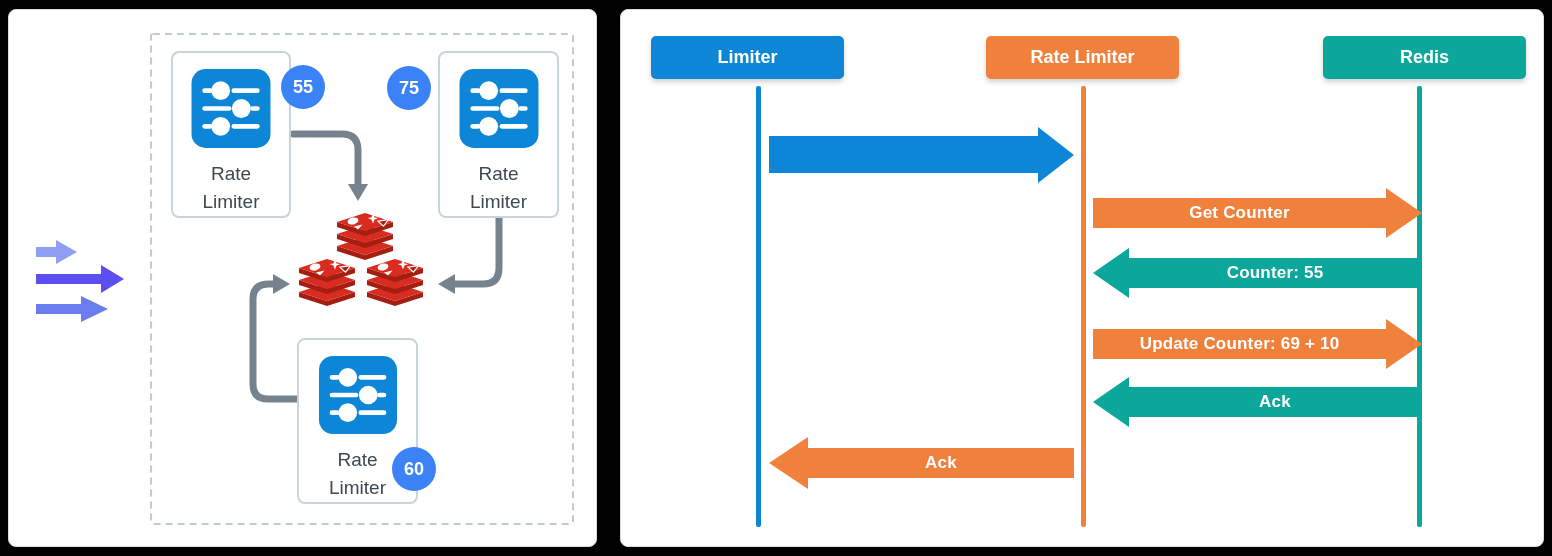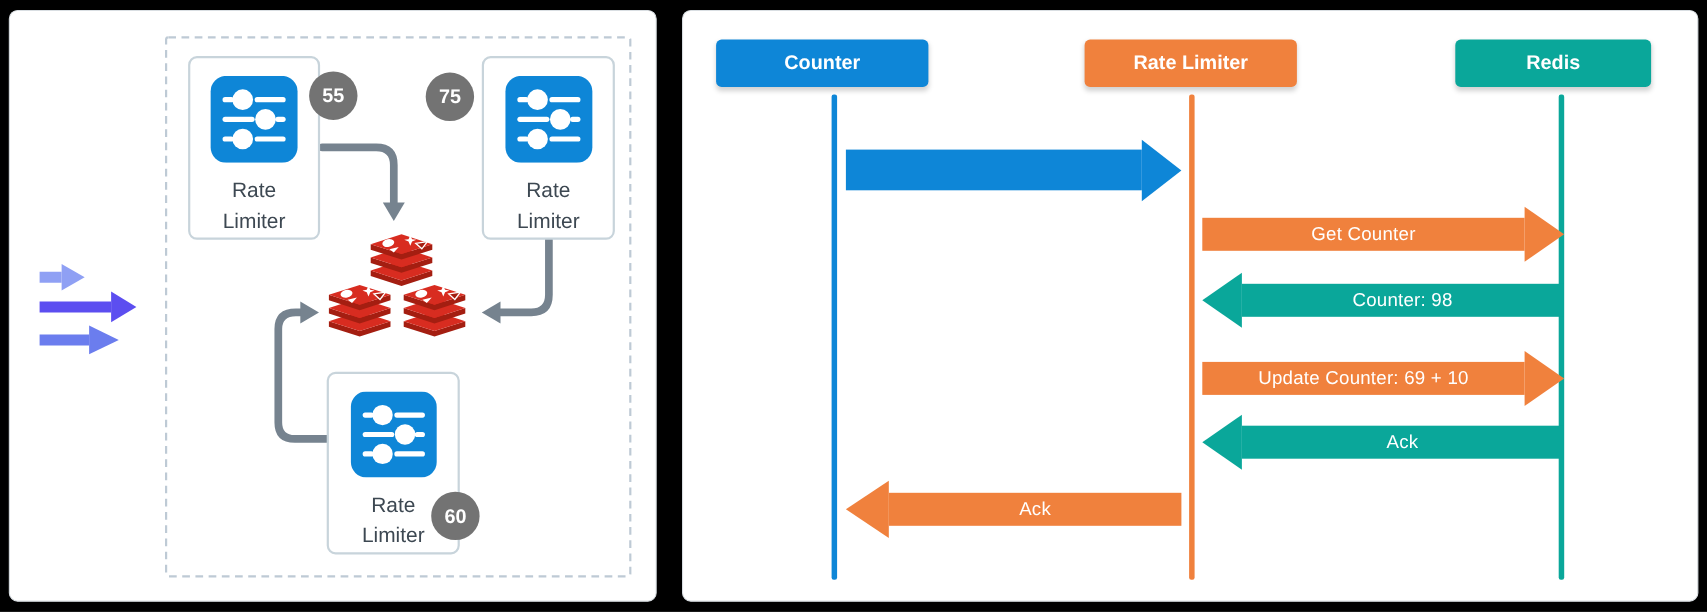--- a/index.html
+++ b/index.html
@@ -11,38 +11,38 @@
   .panel.left{left:8px;width:589px;}
   .panel.right{left:620px;width:924px;}
 
   
   .arch-svg{position:absolute;left:0;top:0;width:589px;height:538px;}
   .node{position:absolute;background:#fff;border:2px solid #c8d4db;border-radius:8px;
         box-sizing:border-box;display:flex;flex-direction:column;align-items:center;}
   .node .sliders{margin-top:16px;}
   .node-label{margin-top:12px;width:84px;text-align:center;font-size:19px;line-height:28px;
               color:#3d4852;font-weight:500;}
-  .badge{position:absolute;width:44px;height:44px;border-radius:50%;background:#737373;
+  .badge{position:absolute;width:44px;height:44px;border-radius:50%;background:#3b82f6;
          color:#fff;font-size:18px;font-weight:bold;display:flex;align-items:center;
          justify-content:center;z-index:5;text-align:right;}
 
   
   .actor{position:absolute;top:26px;height:43px;border-radius:5px;display:flex;align-items:center;
          justify-content:center;color:#fff;font-size:18px;font-weight:bold;
          box-shadow:0 3px 5px rgba(0,0,0,.18);}
   .actor.blue{background:#0e86d7;}
   .actor.orange{background:#f0813d;}
   .actor.teal{background:#0aa79a;}
   .lifeline{position:absolute;top:76px;width:5px;height:441px;border-radius:2px;}
   .lifeline.blue{background:#0e86d7;}
   .lifeline.orange{background:#f0813d;}
   .lifeline.teal{background:#0aa79a;}
 
   .msg{position:absolute;display:flex;align-items:center;justify-content:center;
-       color:#fff;font-size:17px;font-weight:normal;letter-spacing:.2px;}
+       color:#fff;font-size:17px;font-weight:bold;letter-spacing:.2px;}
   .msg.blue{background:#0e86d7;}
   .msg.orange{background:#f0813d;}
   .msg.teal{background:#0aa79a;}
   .msg .head{position:absolute;width:0;height:0;top:50%;transform:translateY(-50%);}
   .msg.dir-right .head{left:100%;border-top:25px solid transparent;border-bottom:25px solid transparent;
                        border-left:36px solid;}
   .msg.dir-left  .head{right:100%;border-top:25px solid transparent;border-bottom:25px solid transparent;
                        border-right:36px solid;}
   .msg.blue .head{border-left-color:#0e86d7;border-top-width:28px;border-bottom-width:28px;}
   .msg.orange.dir-right .head{border-left-color:#f0813d;}
@@ -165,45 +165,45 @@
     </div>
 
     <div class="badge" style="left:272px;top:55px">55</div>
     <div class="badge" style="left:378px;top:56px">75</div>
     <div class="badge" style="left:383px;top:437px">60</div>
   </section>
 
   <section class="panel right">
 
     <div class="actor blue" style="left:30px;width:193px">
-      <span>Counter</span>
+      <span>Limiter</span>
     </div>
     <div class="actor orange" style="left:365px;width:193px">
       <span>Rate Limiter</span>
     </div>
-    <div class="actor teal" style="left:702px;width:178px">
+    <div class="actor teal" style="left:702px;width:203px">
       <span>Redis</span>
     </div>
 
     <div class="lifeline blue" style="left:135px"></div>
     <div class="lifeline orange" style="left:460px"></div>
     <div class="lifeline teal" style="left:796px"></div>
 
     <div class="msg blue dir-right" style="left:148px;top:126px;width:269px;height:37px">
       <span></span>
       <i class="head"></i>
     </div>
 
     <div class="msg orange dir-right" style="left:472px;top:188px;width:293px;height:30px">
       <span>Get Counter</span>
       <i class="head"></i>
     </div>
 
     <div class="msg teal dir-left" style="left:508px;top:248px;width:292px;height:30px">
-      <span>Counter: 98</span>
+      <span>Counter: 55</span>
       <i class="head"></i>
     </div>
 
     <div class="msg orange dir-right" style="left:472px;top:319px;width:293px;height:30px">
       <span>Update Counter: 69 + 10</span>
       <i class="head"></i>
     </div>
 
     <div class="msg teal dir-left" style="left:508px;top:377px;width:292px;height:30px">
       <span>Ack</span>

